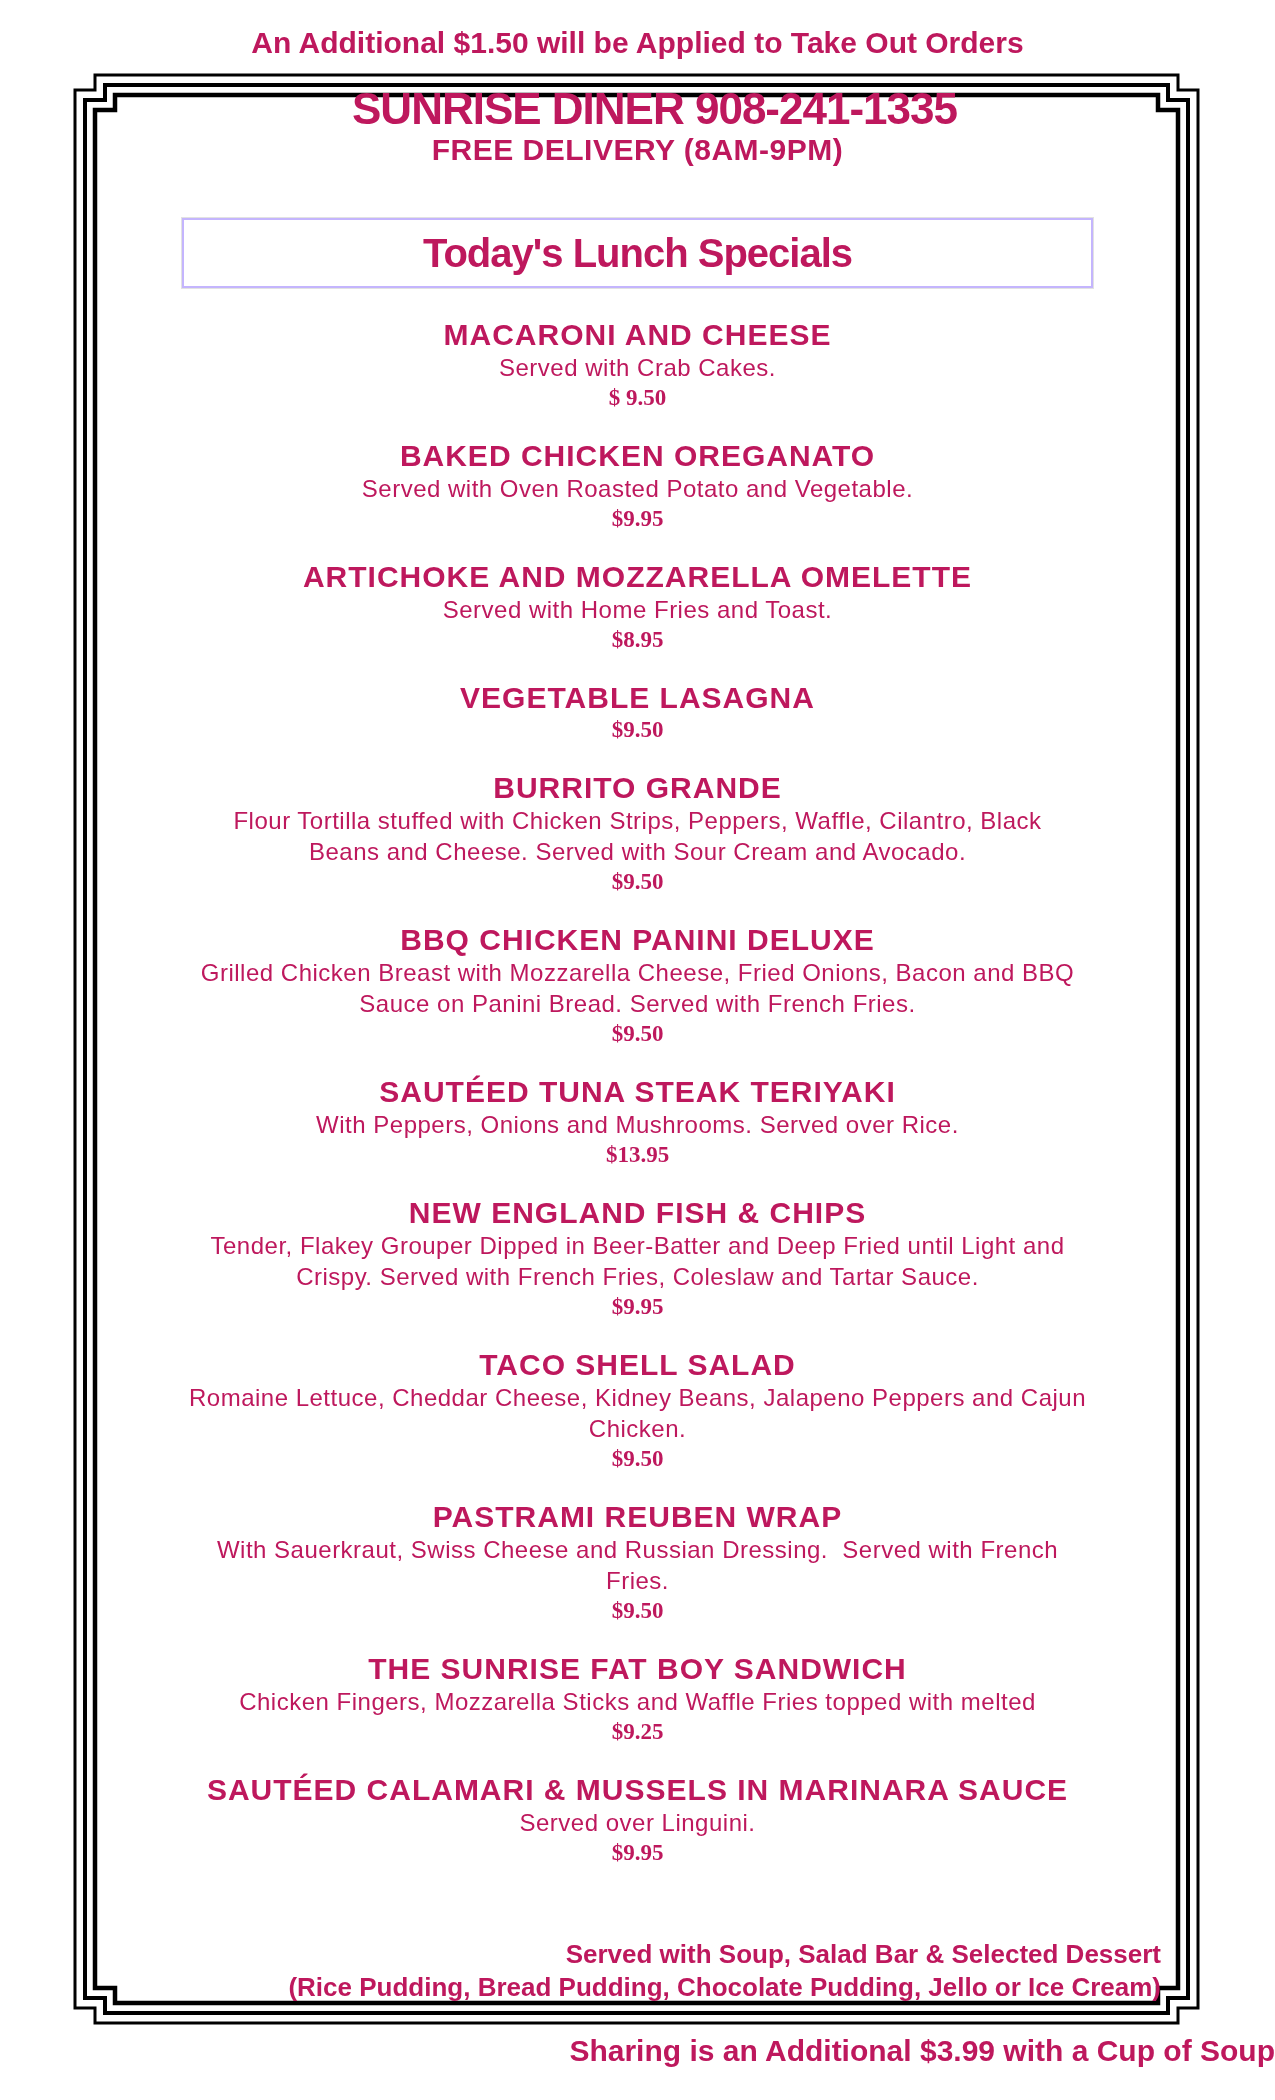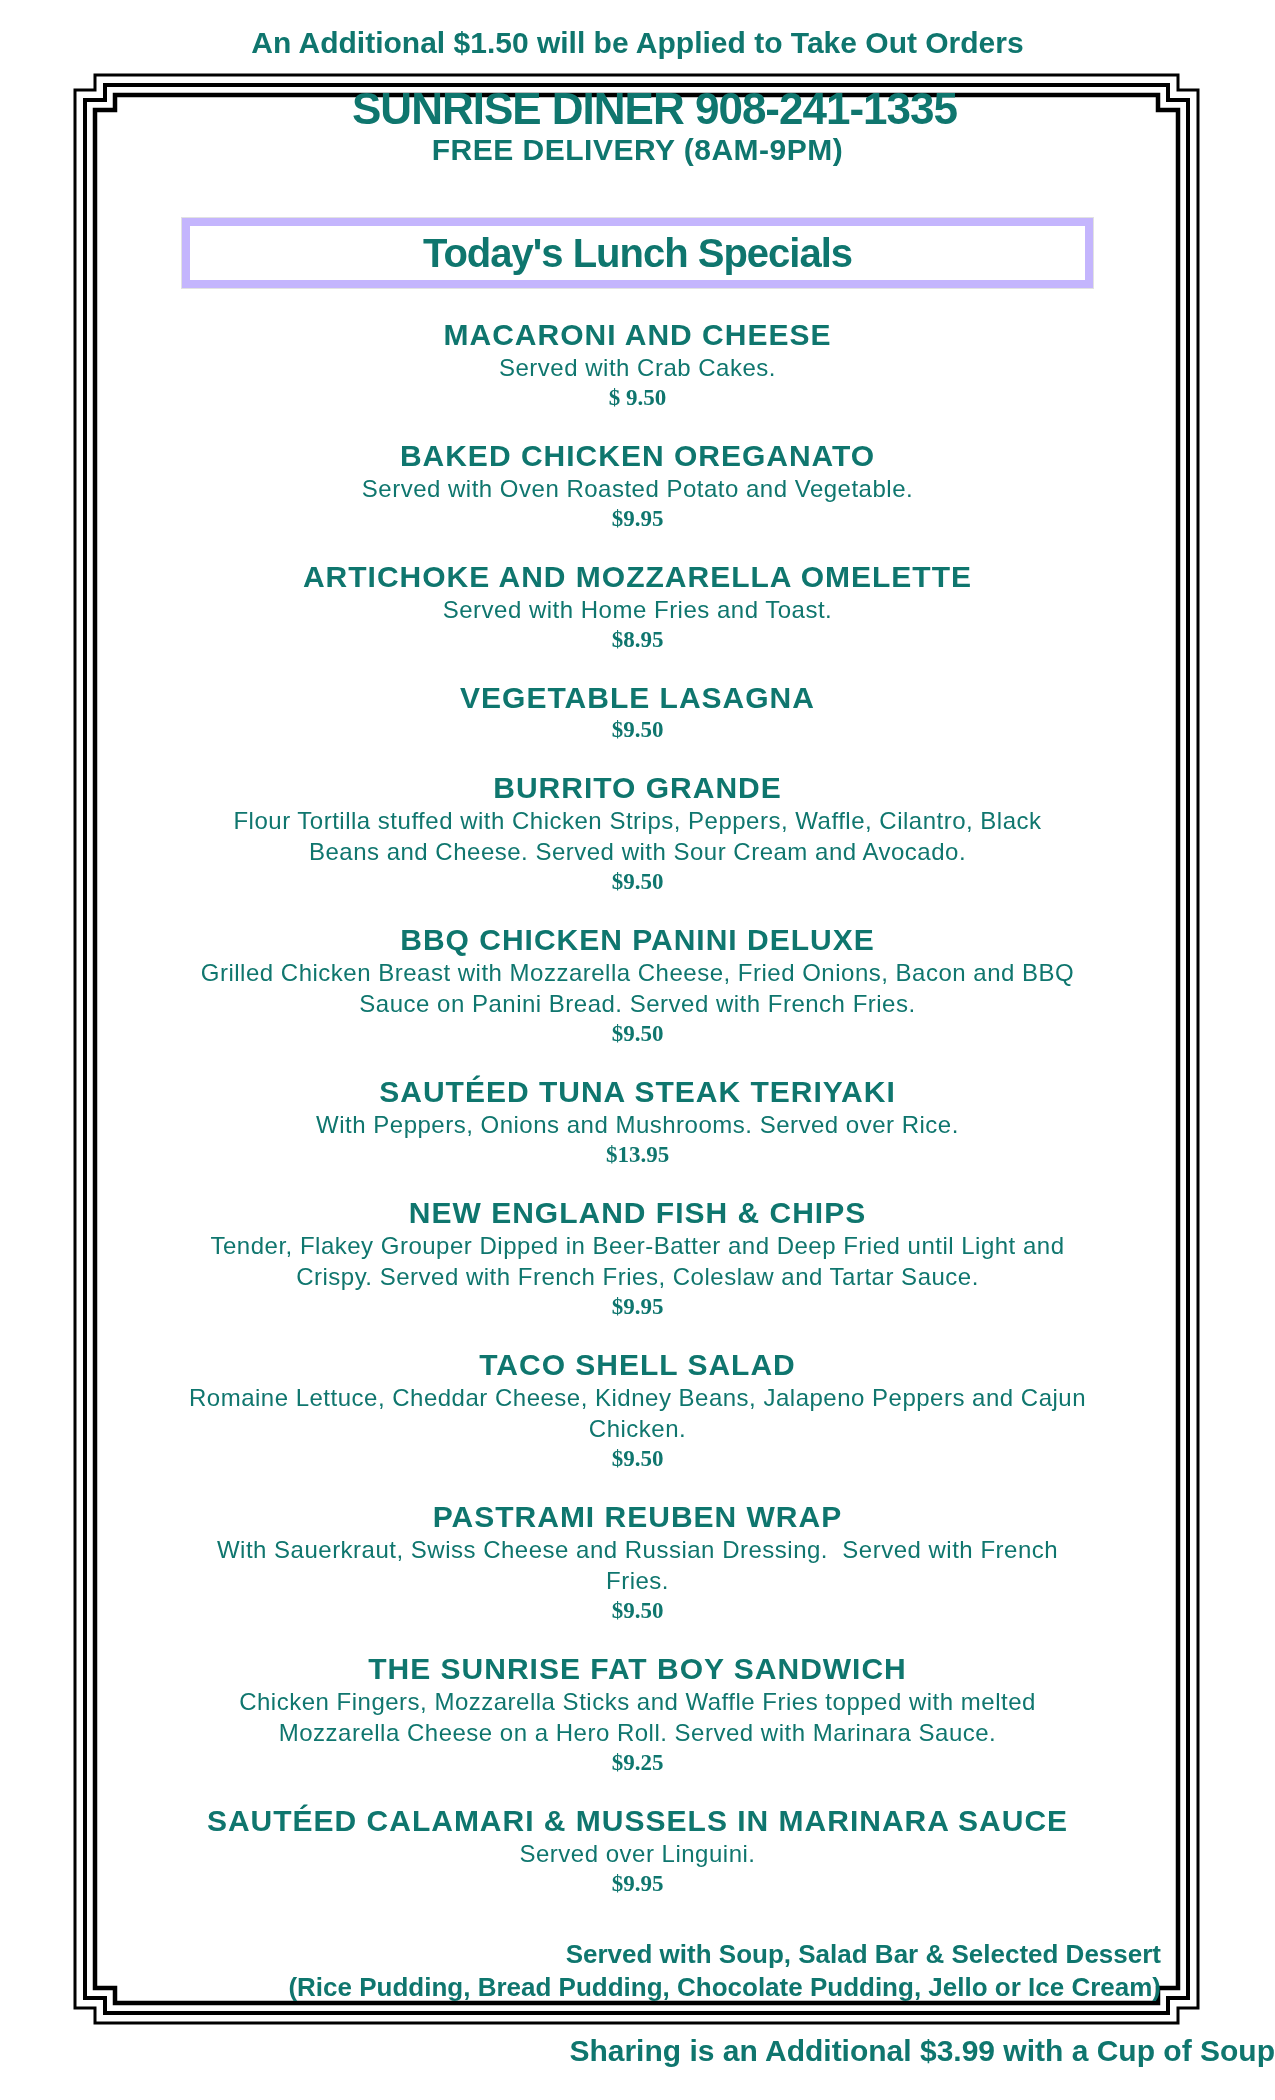--- a/index.html
+++ b/index.html
@@ -5,21 +5,21 @@
   html, body {
     margin: 0;
     padding: 0;
     background: #ffffff;
   }
   #menu-page {
     position: relative;
     width: 1275px;
     height: 2100px;
     background: #ffffff;
-    color: #0f766e;
+    color: #be185d;
     overflow: hidden;
   }
 
   .takeout-banner {
     position: absolute;
     top: 26px;
     left: 0;
     width: 100%;
     text-align: center;
     font-family: "Liberation Sans", sans-serif;
@@ -56,21 +56,21 @@
     font-size: 30px;
     letter-spacing: 0.5px;
   }
   .specials-box {
     position: absolute;
     top: 218px;
     left: 182px;
     width: 911px;
     height: 70px;
     box-sizing: border-box;
-    border: 8px solid #c4b5fd;
+    border: 2px solid #c4b5fd;
     outline: 1px solid #e2e2e2;
     background: #ffffff;
     display: flex;
     align-items: center;
     justify-content: center;
   }
   .specials-title {
     font-family: "Liberation Sans", sans-serif;
     font-weight: bold;
     font-size: 40px;
@@ -209,21 +209,20 @@
     <div class="item">
       <div class="item-name">PASTRAMI REUBEN WRAP</div>
       <div class="item-desc">With Sauerkraut, Swiss Cheese and Russian Dressing.  Served with French</div>
       <div class="item-desc">Fries.</div>
       <div class="item-price">$9.50</div>
     </div>
 
     <div class="item">
       <div class="item-name">THE SUNRISE FAT BOY SANDWICH</div>
       <div class="item-desc">Chicken Fingers, Mozzarella Sticks and Waffle Fries topped with melted</div>
-      <div class="item-desc">Mozzarella Cheese on a Hero Roll. Served with Marinara Sauce.</div>
       <div class="item-price">$9.25</div>
     </div>
 
     <div class="item">
       <div class="item-name">SAUTÉED CALAMARI &amp; MUSSELS IN MARINARA SAUCE</div>
       <div class="item-desc">Served over Linguini.</div>
       <div class="item-price">$9.95</div>
     </div>
 
   </div>

